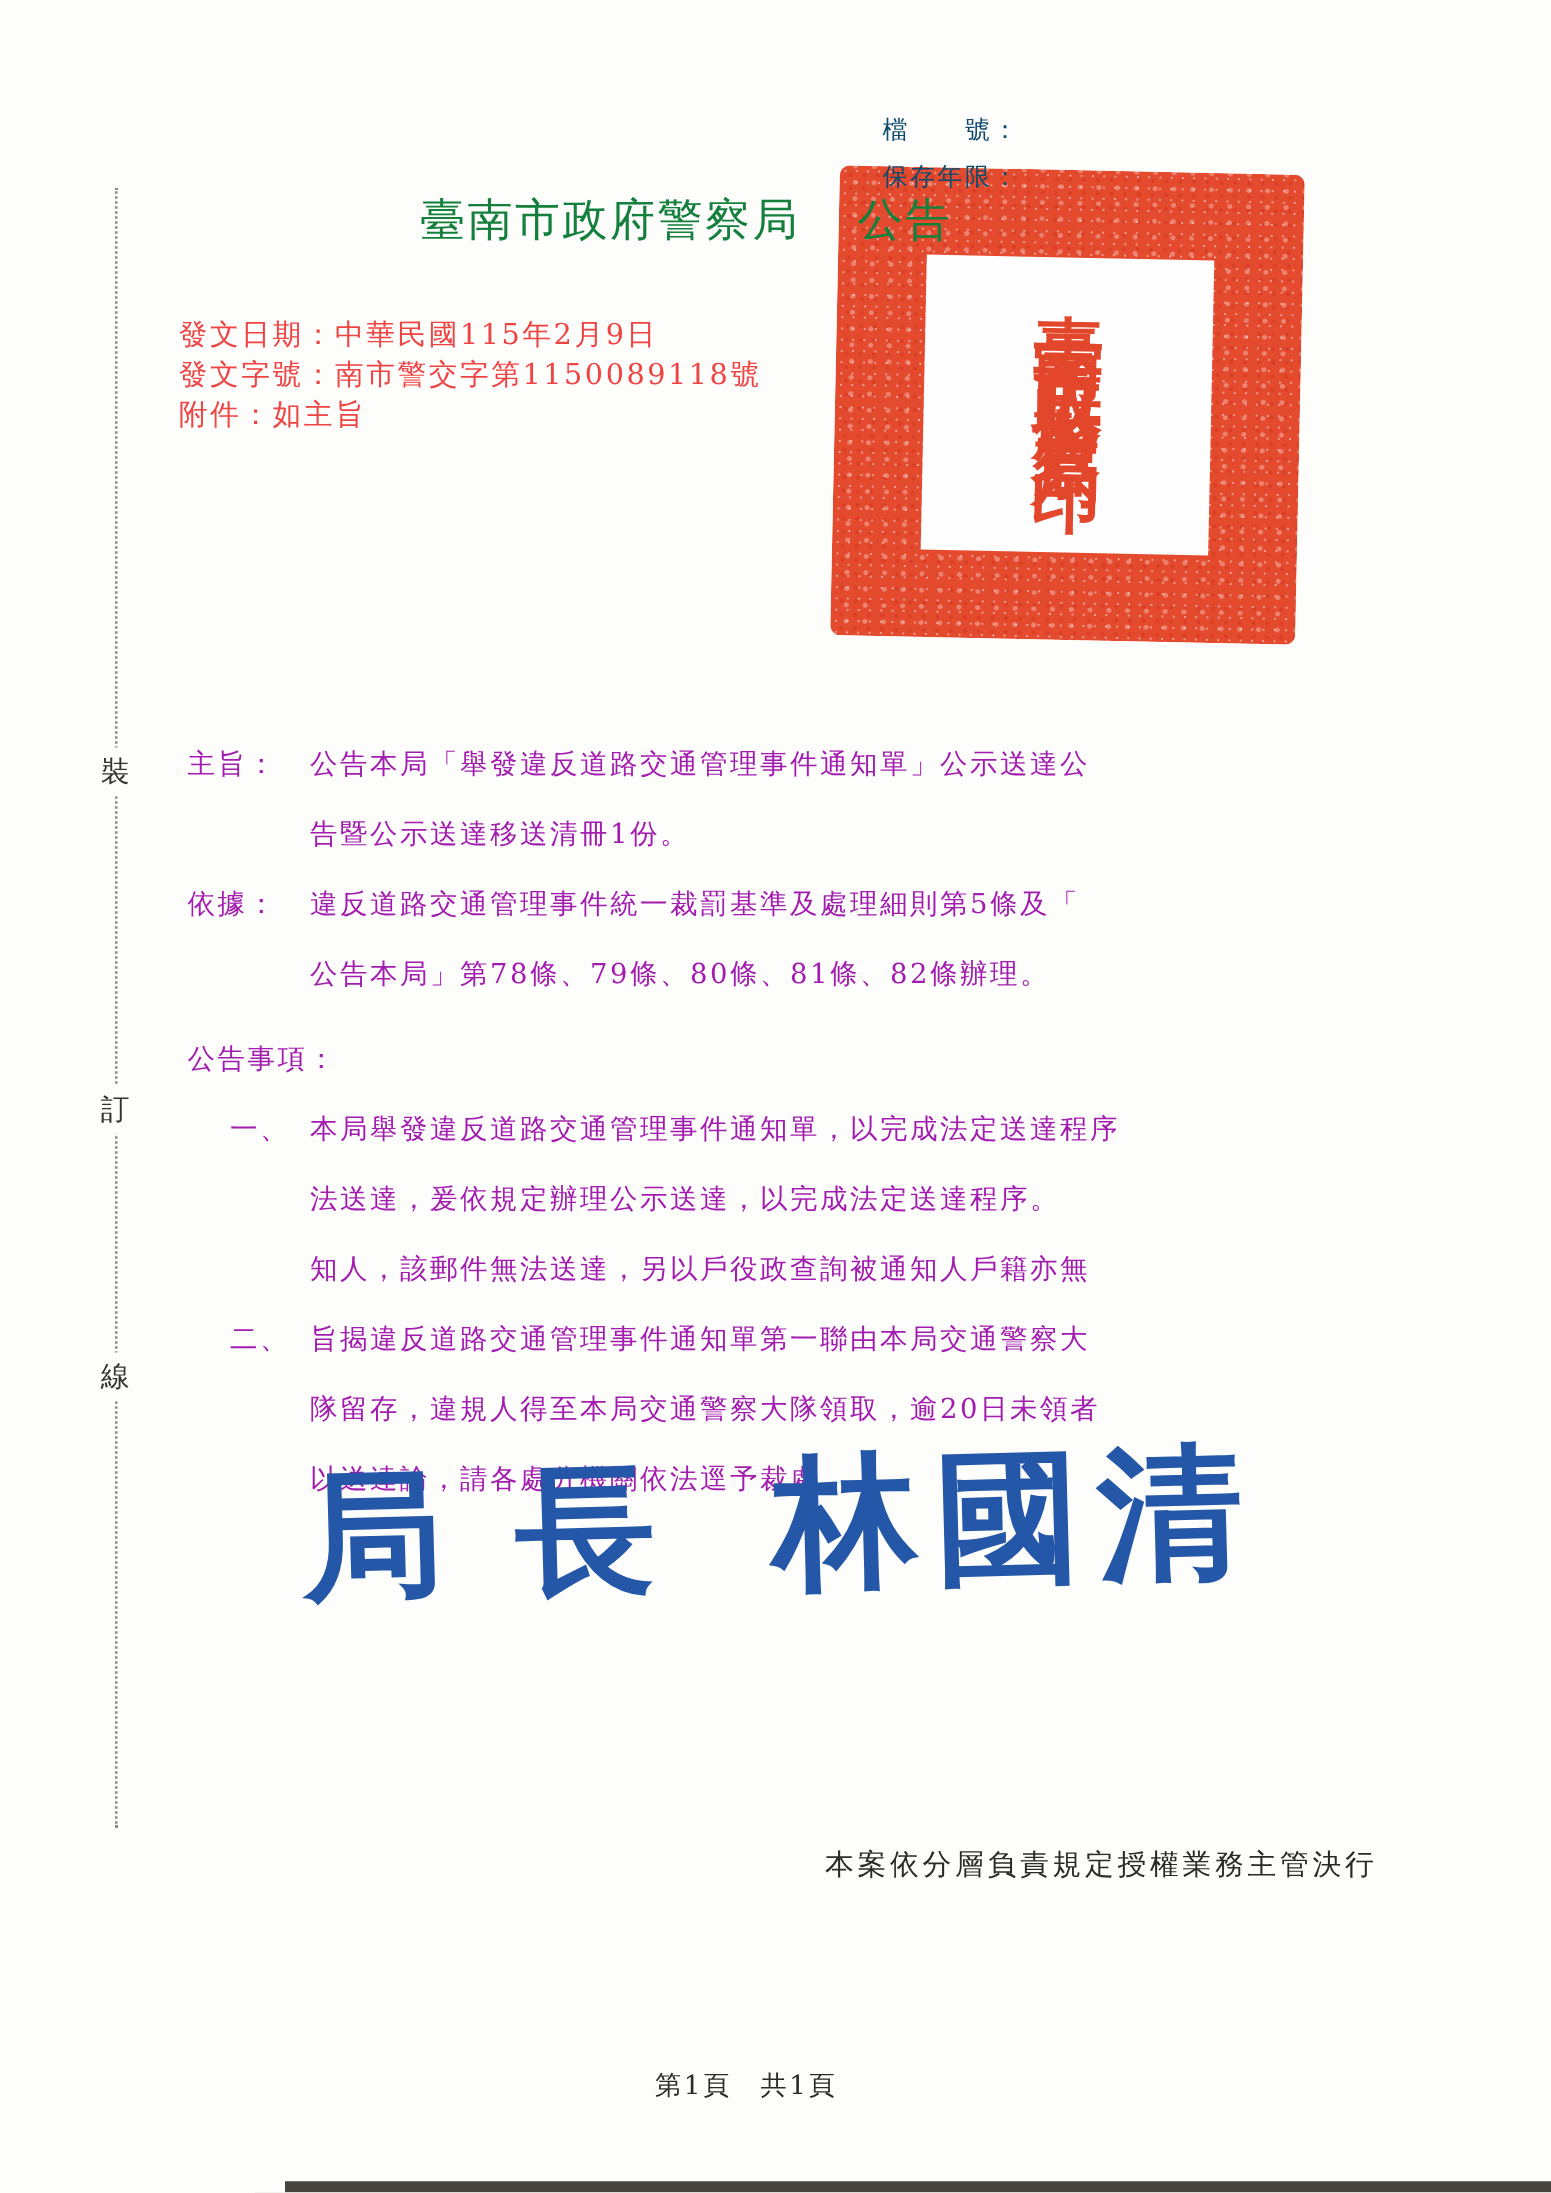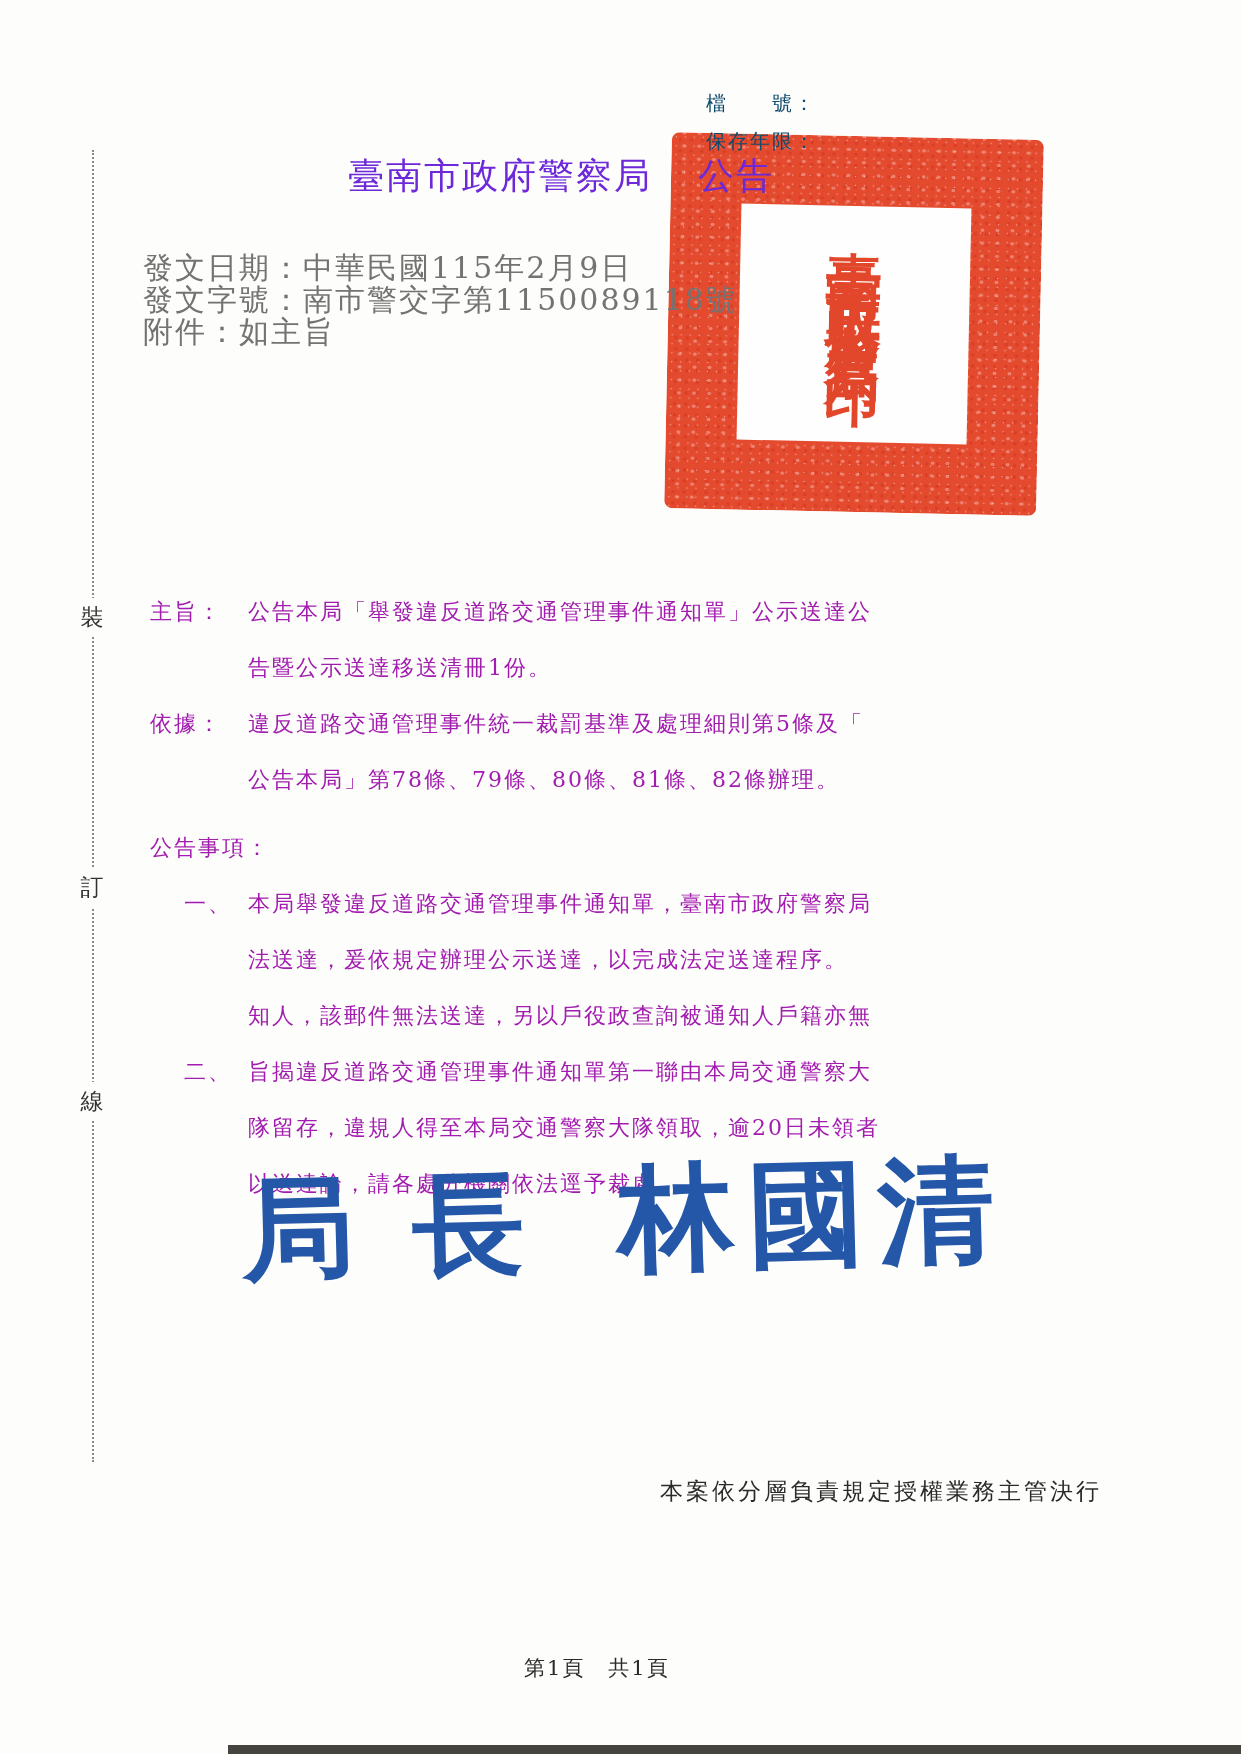--- a/index.html
+++ b/index.html
@@ -41,26 +41,26 @@
     font-size: 20px;
     letter-spacing: 2px;
     color: #0c4a6e;
     z-index: 4;
     line-height: 38px;
   }
 
   
   .title-row {
     position: absolute;
-    left: 348px; top: 152px;
+    left: 336px; top: 152px;
     z-index: 4;
     font-size: 36px;
     letter-spacing: 2px;
     font-weight: 500;
-    color: #6d28d9;
+    color: #15803d;
     white-space: nowrap;
   }
   .doc-type { margin-left: 46px; }
 
   
   .seal {
     position: absolute;
     left: 668px; top: 136px;
     width: 372px; height: 376px;
     z-index: 3;
@@ -90,24 +90,24 @@
     height: 232px;
     font-weight: 600;
     color: #e2462b;
     font-family: "DejaVu Serif", serif;
   }
 
   
   .meta {
     position: absolute;
     left: 143px; top: 252px;
-    font-size: 30px;
+    font-size: 23px;
     line-height: 32px;
     letter-spacing: 2px;
-    color: #737373;
+    color: #ef4444;
     z-index: 4;
   }
 
   
   .body-block {
     position: absolute;
     left: 150px; top: 584px;
     width: 960px;
     font-size: 22px;
     line-height: 56px;
@@ -206,21 +206,21 @@
     <div class="para">
       <span class="label">依據：</span>
       <div class="line">違反道路交通管理事件統一裁罰基準及處理細則第5條及「</div>
       <div class="line">公告本局」第78條、79條、80條、81條、82條辦理。</div>
     </div>
 
     <div class="items-header">公告事項：</div>
 
     <div class="item">
       <span class="num">一、</span>
-      <div class="line">本局舉發違反道路交通管理事件通知單，臺南市政府警察局</div>
+      <div class="line">本局舉發違反道路交通管理事件通知單，以完成法定送達程序</div>
       <div class="line">法送達，爰依規定辦理公示送達，以完成法定送達程序。</div>
       <div class="line">知人，該郵件無法送達，另以戶役政查詢被通知人戶籍亦無</div>
     </div>
 
     <div class="item">
       <span class="num">二、</span>
       <div class="line">旨揭違反道路交通管理事件通知單第一聯由本局交通警察大</div>
       <div class="line">隊留存，違規人得至本局交通警察大隊領取，逾20日未領者</div>
       <div class="line">以送達論，請各處分機關依法逕予裁處。</div>
     </div>

